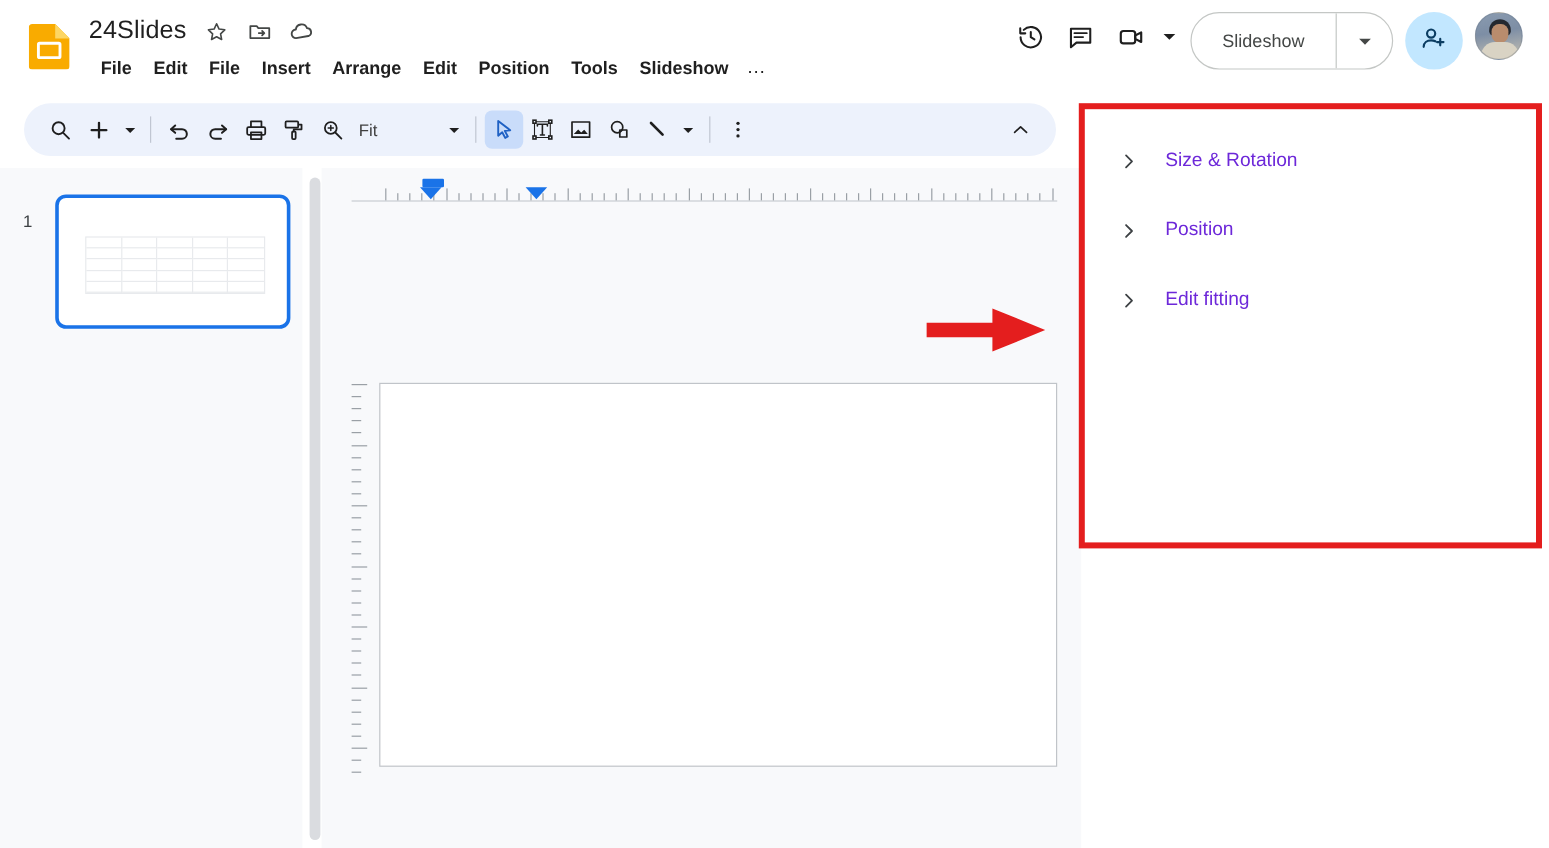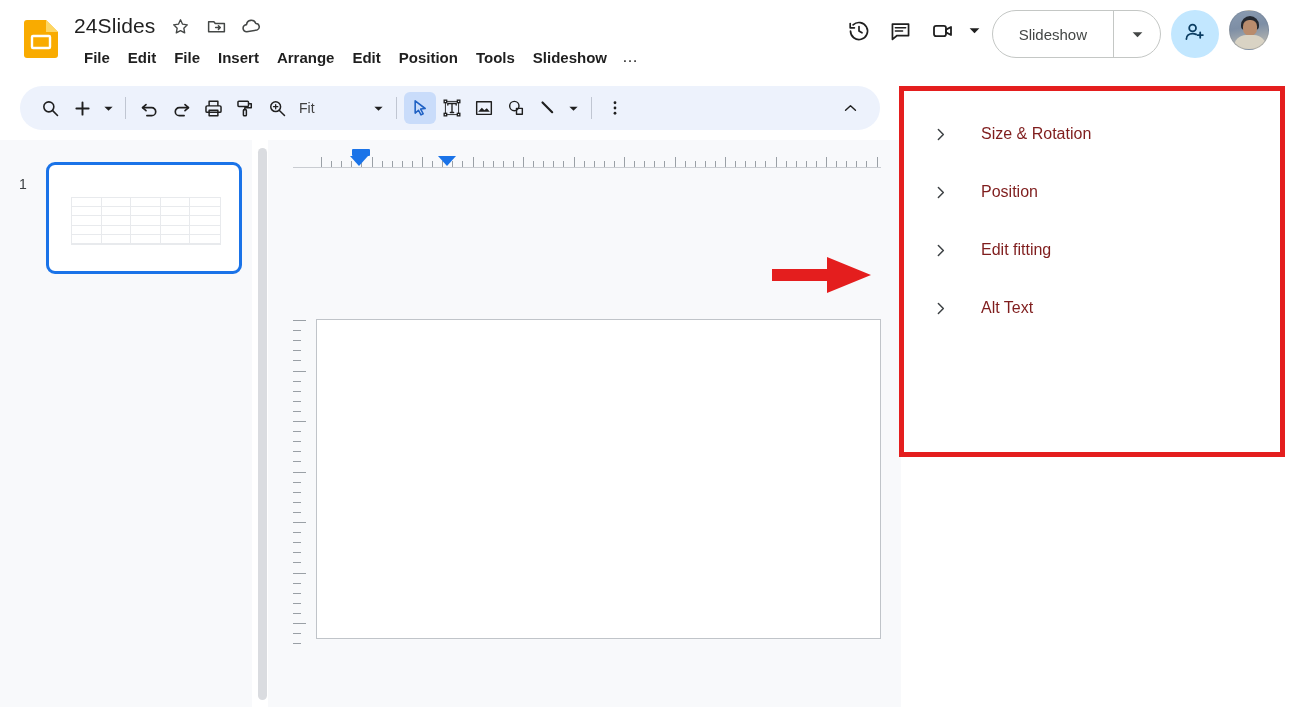--- a/index.html
+++ b/index.html
@@ -174,21 +174,21 @@
     border-bottom: 1px solid #e3e3e3;
   }
   .panel-title { font-size: 17px; color: #1f1f1f; margin-left: 18px; flex: 1 1 auto; }
   .panel-close { width: 36px; height: 36px; border-radius: 50%; display: flex;
                  align-items: center; justify-content: center; cursor: pointer; color: #444746;}
   .panel-list { padding-top: 14px; }
   .panel-item {
     display: flex; align-items: center; height: 58px; padding-left: 28px;
     cursor: pointer;
   }
-  .panel-item-label { font-size: 16px; color: #7f1d1d; margin-left: 32px; }
+  .panel-item-label { font-size: 16px; color: #6d28d9; margin-left: 22px; }
   .chev { color: #3c4043; display: flex; align-items: center; }
 </style>
 </head>
 <body>
 
 <div class="app">
 
   <div class="header">
 
     <div class="logo">
@@ -563,26 +563,18 @@
         <span class="panel-item-label">Position</span>
       </div>
       <div class="panel-item">
         <span class="chev">
           <svg width="17" height="17" viewBox="0 0 24 24" fill="none" stroke="#3c4043" stroke-width="2.1" stroke-linecap="round" stroke-linejoin="round">
               <path d="M9 5l7 7-7 7"></path>
             </svg>
         </span>
         <span class="panel-item-label">Edit fitting</span>
       </div>
-      <div class="panel-item">
-        <span class="chev">
-          <svg width="17" height="17" viewBox="0 0 24 24" fill="none" stroke="#3c4043" stroke-width="2.1" stroke-linecap="round" stroke-linejoin="round">
-              <path d="M9 5l7 7-7 7"></path>
-            </svg>
-        </span>
-        <span class="panel-item-label">Alt Text</span>
-      </div>
     </div>
   </div>
 
   <div class="red-box"></div>
 
 </div>
 
 </body></html>

